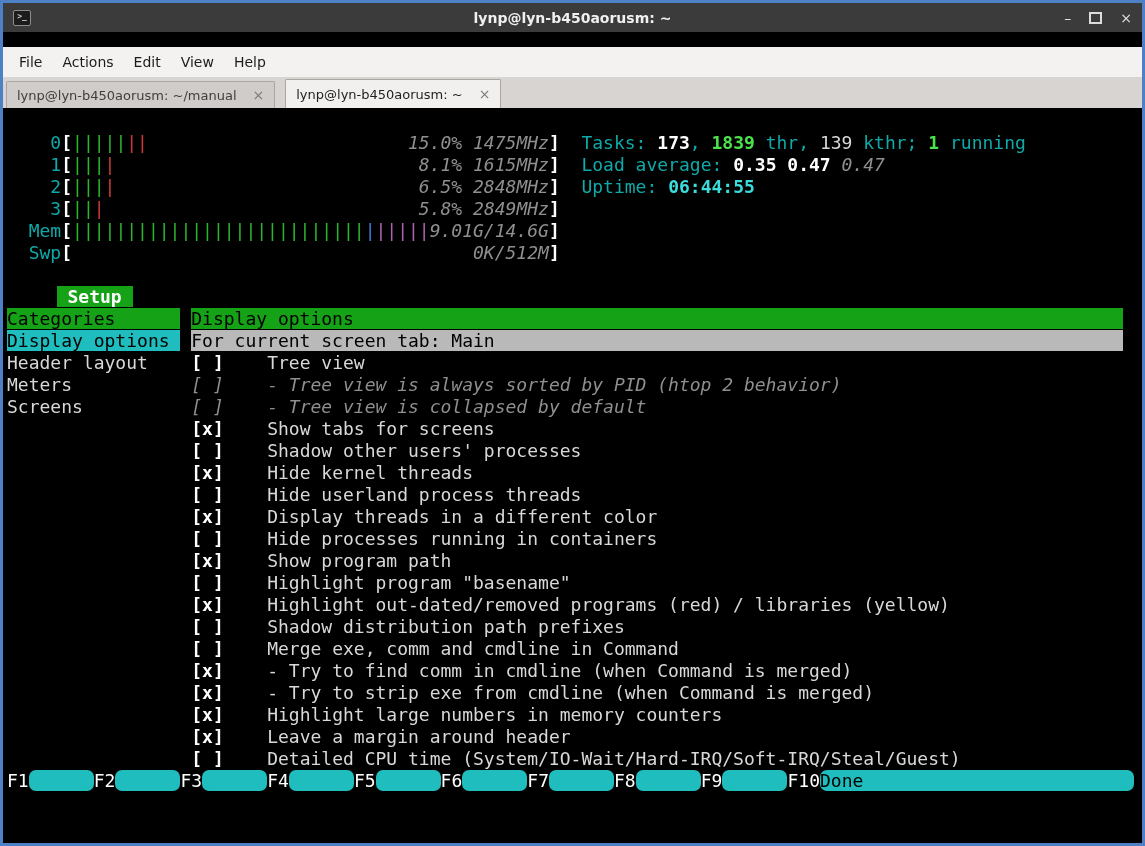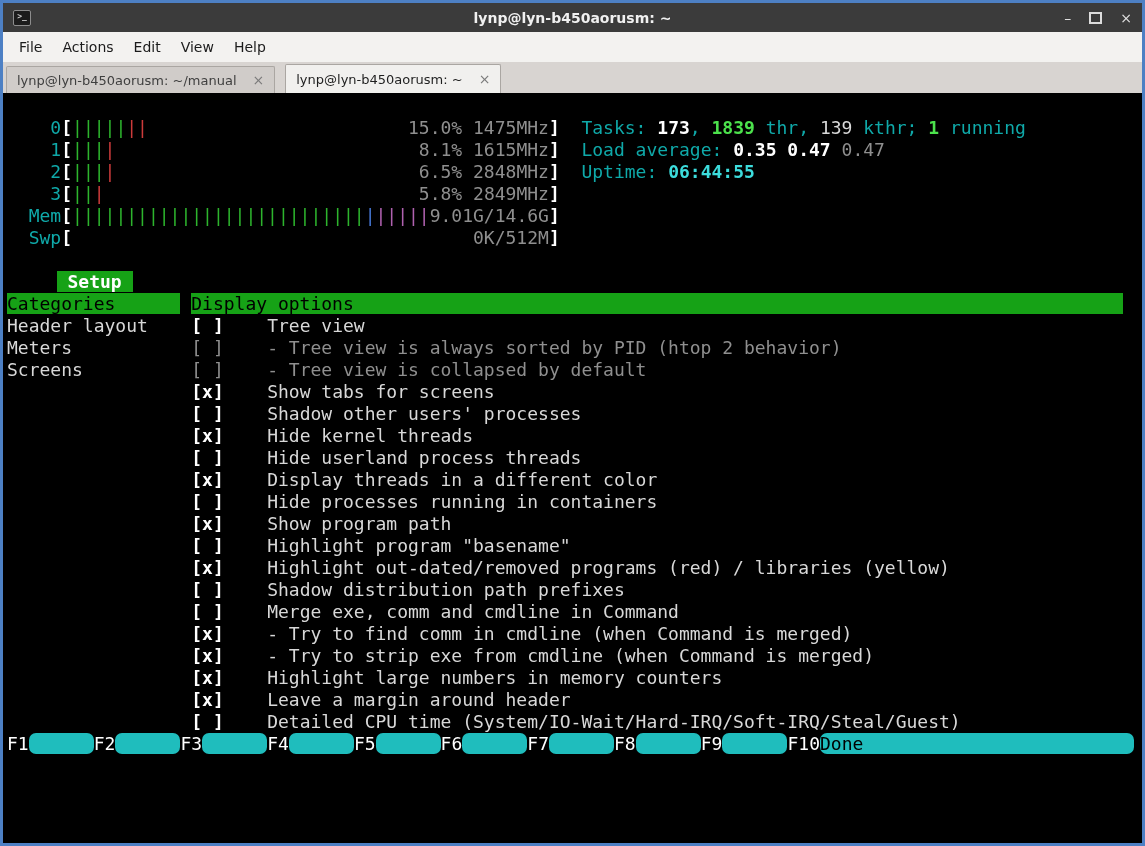--- a/index.html
+++ b/index.html
@@ -16,41 +16,41 @@
     background:#1c1c1c;color:#cfcfcf;font:bold 8px/12px "DejaVu Sans Mono",monospace;
     text-align:center;overflow:hidden;}
   .title{position:absolute;left:0;right:0;text-align:center;color:#f0f0f0;
     font-size:14px;font-weight:bold;pointer-events:none;}
   .window-controls{margin-left:auto;display:flex;gap:18px;align-items:center;
     color:#e0e0e0;font-size:14px;z-index:1;}
   .win-btn{line-height:1;}
   .win-btn.max{width:9px;height:8px;border:2px solid #dcdcdc;display:inline-block;}
   
   .menubar{height:30px;flex:0 0 30px;background:var(--menubar,#f3f2f0);
-    display:flex;align-items:center;padding-left:6px;color:#1b1b1b;font-size:14px;}
+    display:flex;align-items:center;padding-left:6px;color:#1b1b1b;font-size:14px;margin-top:15px;}
   .menu-item{padding:0 10px;}
   
   .tabbar{height:31px;flex:0 0 31px;background:var(--tabbar,#d8d4d1);
     display:flex;align-items:flex-end;padding:0 3px;gap:10px;}
   .tab{height:26px;display:flex;align-items:center;padding:0 10px;font-size:13px;
     color:#3f3f3f;background:var(--tab-inactive,#d0ccc9);
     border:1px solid #aaa6a2;border-bottom:none;border-radius:2px 2px 0 0;}
   .tab.active{background:var(--tab-active,#f1f0ee);color:#1f1f1f;height:28px;}
   .tab-close{margin-left:16px;color:#7a7a7a;font-size:14px;}
   
   .term{flex:1;background:#000;padding:2px 0 0 4px;
     font-family:"DejaVu Sans Mono",monospace;font-size:18px;line-height:22px;
     color:var(--text,#d8d8d8);overflow:hidden;}
   .tline{white-space:pre;height:22px;}
   .s-pl{color:var(--text,#d8d8d8);}
   .s-wb{color:#ffffff;font-weight:bold;}
   .s-cy{color:var(--cyan,#0fa9a9);}
   .s-cyb{color:var(--cyan-bright,#3cdcdc);font-weight:bold;}
   .s-gb{color:var(--green-bright,#4ce24c);font-weight:bold;}
-  .s-dim{color:var(--dim,#8f8f8f);}
+  .s-dim{color:var(--dim,#8f8f8f);font-style:italic;}
   .s-gbar{color:var(--bar-green,#2db42d);}
   .s-rbar{color:var(--bar-red,#cc3b3b);}
   .s-bbar{color:var(--bar-blue,#4677d4);}
   .s-mbar{color:var(--bar-magenta,#b061b0);}
   .s-phead{background:var(--green,#16a216);color:#000;}
   .s-sel{background:var(--cyan-select,#1fbdbd);color:#000;}
   .s-grayrow{background:var(--gray-row,#b9b9b9);color:#000;}
   .s-setupbar{background:var(--green,#16a216);color:#fff;font-weight:bold;margin-left:28px;}
   .s-glob{color:var(--cyan-bright,#3cdcdc);font-weight:bold;}
   .s-fkey{color:#fff;}
@@ -90,20 +90,21 @@
       <div class="tline"><span class="s-pl"> </span></div>
       <div class="tline"><span class="s-pl">    </span><span class="s-cy">0</span><span class="s-wb">[</span><span class="s-gbar">|||||</span><span class="s-rbar">||</span><span class="s-pl">                        </span><span class="s-dim">15.0% 1475MHz</span><span class="s-wb">]</span><span class="s-pl">  </span><span class="s-cy">Tasks: </span><span class="s-wb">173</span><span class="s-cy">, </span><span class="s-gb">1839</span><span class="s-cy"> thr</span><span class="s-cy">, </span><span class="s-pl">139</span><span class="s-cy"> kthr</span><span class="s-cy">; </span><span class="s-gb">1</span><span class="s-cy"> running</span></div>
       <div class="tline"><span class="s-pl">    </span><span class="s-cy">1</span><span class="s-wb">[</span><span class="s-gbar">|||</span><span class="s-rbar">|</span><span class="s-pl">                            </span><span class="s-dim">8.1% 1615MHz</span><span class="s-wb">]</span><span class="s-pl">  </span><span class="s-cy">Load average: </span><span class="s-wb">0.35</span><span class="s-pl"> </span><span class="s-wb">0.47</span><span class="s-pl"> </span><span class="s-dim">0.47</span></div>
       <div class="tline"><span class="s-pl">    </span><span class="s-cy">2</span><span class="s-wb">[</span><span class="s-gbar">|||</span><span class="s-rbar">|</span><span class="s-pl">                            </span><span class="s-dim">6.5% 2848MHz</span><span class="s-wb">]</span><span class="s-pl">  </span><span class="s-cy">Uptime: </span><span class="s-cyb">06:44:55</span></div>
       <div class="tline"><span class="s-pl">    </span><span class="s-cy">3</span><span class="s-wb">[</span><span class="s-gbar">||</span><span class="s-rbar">|</span><span class="s-pl">                             </span><span class="s-dim">5.8% 2849MHz</span><span class="s-wb">]</span></div>
       <div class="tline"><span class="s-pl">  </span><span class="s-cy">Mem</span><span class="s-wb">[</span><span class="s-gbar">|||||||||||||||||||||||||||</span><span class="s-bbar">|</span><span class="s-mbar">|||||</span><span class="s-dim">9.01G/14.6G</span><span class="s-wb">]</span></div>
       <div class="tline"><span class="s-pl">  </span><span class="s-cy">Swp</span><span class="s-wb">[</span><span class="s-pl">                                     </span><span class="s-dim">0K/512M</span><span class="s-wb">]</span></div>
       <div class="tline"><span class="s-pl"> </span></div>
       <div class="tline"><span class="s-pl">  </span><span class="s-setupbar"> Setup </span></div>
       <div class="tline"><span class="s-phead">Categories      </span><span class="s-pl"> </span><span class="s-phead">Display options                                                                       </span></div>
+      <div class="tline"><span class="s-sel">Display options </span><span class="s-pl"> </span><span class="s-grayrow">For current screen tab: Main                                                          </span></div>
       <div class="tline"><span class="s-pl">Header layout   </span><span class="s-pl"> </span><span class="s-wb">[</span><span class="s-wb"> </span><span class="s-wb">]</span><span class="s-pl">    </span><span class="s-pl">Tree view</span></div>
       <div class="tline"><span class="s-pl">Meters          </span><span class="s-pl"> </span><span class="s-dim">[</span><span class="s-dim"> </span><span class="s-dim">]</span><span class="s-pl">    </span><span class="s-dim">- Tree view is always sorted by PID (htop 2 behavior)</span></div>
       <div class="tline"><span class="s-pl">Screens         </span><span class="s-pl"> </span><span class="s-dim">[</span><span class="s-dim"> </span><span class="s-dim">]</span><span class="s-pl">    </span><span class="s-dim">- Tree view is collapsed by default</span></div>
       <div class="tline"><span class="s-pl">                </span><span class="s-pl"> </span><span class="s-wb">[</span><span class="s-wb">x</span><span class="s-wb">]</span><span class="s-pl">    </span><span class="s-pl">Show tabs for screens</span></div>
       <div class="tline"><span class="s-pl">                </span><span class="s-pl"> </span><span class="s-wb">[</span><span class="s-wb"> </span><span class="s-wb">]</span><span class="s-pl">    </span><span class="s-pl">Shadow other users' processes</span></div>
       <div class="tline"><span class="s-pl">                </span><span class="s-pl"> </span><span class="s-wb">[</span><span class="s-wb">x</span><span class="s-wb">]</span><span class="s-pl">    </span><span class="s-pl">Hide kernel threads</span></div>
       <div class="tline"><span class="s-pl">                </span><span class="s-pl"> </span><span class="s-wb">[</span><span class="s-wb"> </span><span class="s-wb">]</span><span class="s-pl">    </span><span class="s-pl">Hide userland process threads</span></div>
       <div class="tline"><span class="s-pl">                </span><span class="s-pl"> </span><span class="s-wb">[</span><span class="s-wb">x</span><span class="s-wb">]</span><span class="s-pl">    </span><span class="s-pl">Display threads in a different color</span></div>
       <div class="tline"><span class="s-pl">                </span><span class="s-pl"> </span><span class="s-wb">[</span><span class="s-wb"> </span><span class="s-wb">]</span><span class="s-pl">    </span><span class="s-pl">Hide processes running in containers</span></div>
       <div class="tline"><span class="s-pl">                </span><span class="s-pl"> </span><span class="s-wb">[</span><span class="s-wb">x</span><span class="s-wb">]</span><span class="s-pl">    </span><span class="s-pl">Show program path</span></div>

